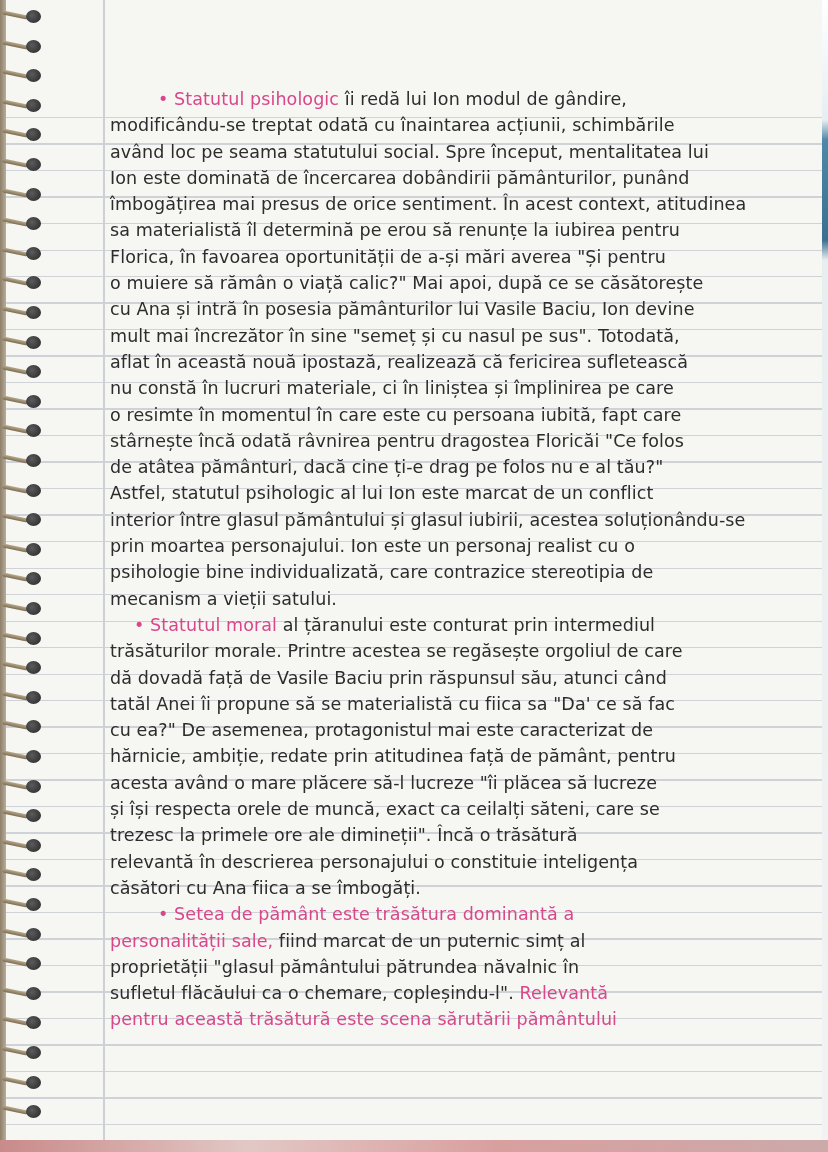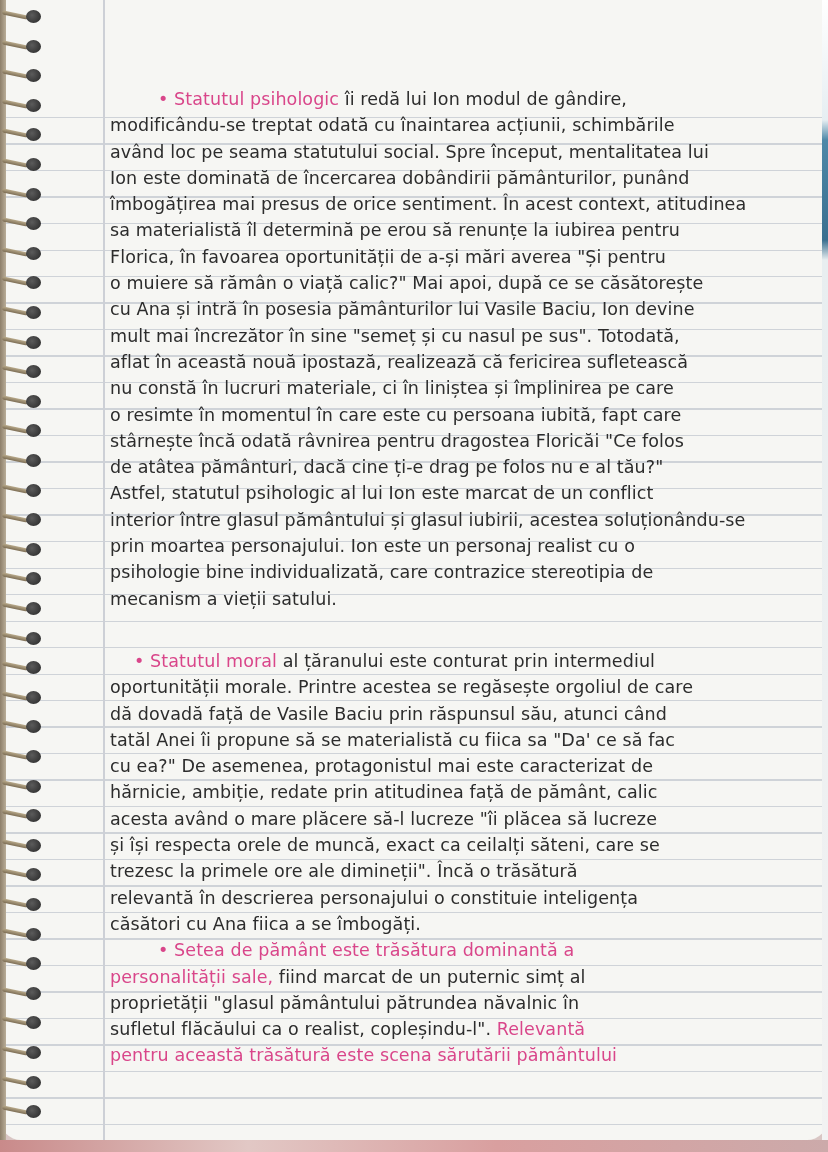--- a/index.html
+++ b/index.html
@@ -7,21 +7,20 @@
     width: 828px; height: 1152px; overflow: hidden; position: relative;
     background: #d9c6c4;
     font-family: "DejaVu Sans", sans-serif;
   }
   .page {
     position: absolute; left: 0; top: 0; width: 828px; height: 1140px;
     background:
       repeating-linear-gradient(to bottom, transparent 0px, transparent 25px, #cfd3d8 25px, #cfd3d8 26.5px);
     background-color: #f6f6f3;
     background-position: 0 92px;
-    border-radius: 21px;
   }
   .page::before {
     content: ""; position: absolute; left: 0; top: 0; width: 828px; height: 92px; background: #f6f6f3;
   }
   .margin-line {
     position: absolute; left: 103px; top: 0; width: 1.5px; height: 1140px; background: #cdd0d6;
   }
   .spiral {
     position: absolute; left: 0; top: 0; width: 44px; height: 1140px;
   }
@@ -50,21 +49,21 @@
     background: linear-gradient(to bottom, #fff 0, #e6eef2 120px, #4e88a8 140px, #3a6f8f 240px, #e8eef0 260px, #f2f2f2 1140px);
   }
   .text {
     position: absolute; left: 110px; top: 86px; width: 712px;
     font-size: 17.5px; line-height: 26.3px; color: #2c2c2c;
     letter-spacing: 0.1px;
   }
   .line { white-space: nowrap; height: 26.3px; overflow: visible; }
   .pink { color: #d9468a; }
   .indent { padding-left: 48px; }
-  .indent2 { padding-left: 24px; margin-top: 36px; }
+  .indent2 { padding-left: 24px; }
 </style>
 </head>
 <body>
 
 <div class="page">
   <div class="margin-line"></div>
   <div class="edge"></div>
   <div class="spiral" id="spiral">
       <div class="ring" style="top: 10px;">
         <div class="wire"></div>
@@ -234,31 +233,31 @@
       <div class="line"><span>nu constă în lucruri materiale, ci în liniștea și împlinirea pe care</span></div>
       <div class="line"><span>o resimte în momentul în care este cu persoana iubită, fapt care</span></div>
       <div class="line"><span>stârnește încă odată râvnirea pentru dragostea Floricăi "Ce folos</span></div>
       <div class="line"><span>de atâtea pământuri, dacă cine ți-e drag pe folos nu e al tău?"</span></div>
       <div class="line"><span>Astfel, statutul psihologic al lui Ion este marcat de un conflict</span></div>
       <div class="line"><span>interior între glasul pământului și glasul iubirii, acestea soluționându-se</span></div>
       <div class="line"><span>prin moartea personajului. Ion este un personaj realist cu o</span></div>
       <div class="line"><span>psihologie bine individualizată, care contrazice stereotipia de</span></div>
       <div class="line"><span>mecanism a vieții satului.</span></div>
       <div class="line indent2"><span class="pink">• Statutul moral</span><span> al țăranului este conturat prin intermediul</span></div>
-      <div class="line"><span>oportunității morale. Printre acestea se regăsește orgoliul de care</span></div>
+      <div class="line"><span>trăsăturilor morale. Printre acestea se regăsește orgoliul de care</span></div>
       <div class="line"><span>dă dovadă față de Vasile Baciu prin răspunsul său, atunci când</span></div>
       <div class="line"><span>tatăl Anei îi propune să se materialistă cu fiica sa "Da' ce să fac</span></div>
       <div class="line"><span>cu ea?" De asemenea, protagonistul mai este caracterizat de</span></div>
-      <div class="line"><span>hărnicie, ambiție, redate prin atitudinea față de pământ, calic</span></div>
+      <div class="line"><span>hărnicie, ambiție, redate prin atitudinea față de pământ, pentru</span></div>
       <div class="line"><span>acesta având o mare plăcere să-l lucreze "îi plăcea să lucreze</span></div>
       <div class="line"><span>și își respecta orele de muncă, exact ca ceilalți săteni, care se</span></div>
       <div class="line"><span>trezesc la primele ore ale dimineții". Încă o trăsătură</span></div>
       <div class="line"><span>relevantă în descrierea personajului o constituie inteligența</span></div>
       <div class="line"><span>căsători cu Ana fiica a se îmbogăți.</span></div>
       <div class="line indent"><span class="pink">• Setea de pământ este trăsătura dominantă a</span></div>
       <div class="line"><span class="pink">personalității sale,</span><span> fiind marcat de un puternic simț al</span></div>
       <div class="line"><span>proprietății "glasul pământului pătrundea năvalnic în</span></div>
-      <div class="line"><span>sufletul flăcăului ca o realist, copleșindu-l".</span><span class="pink"> Relevantă</span></div>
+      <div class="line"><span>sufletul flăcăului ca o chemare, copleșindu-l".</span><span class="pink"> Relevantă</span></div>
       <div class="line"><span class="pink">pentru această trăsătură este scena sărutării pământului</span></div>
     </div>
 </div>
 <div class="right-edge"></div>
 <div class="bottom-strip"></div>
 
 </body></html>

